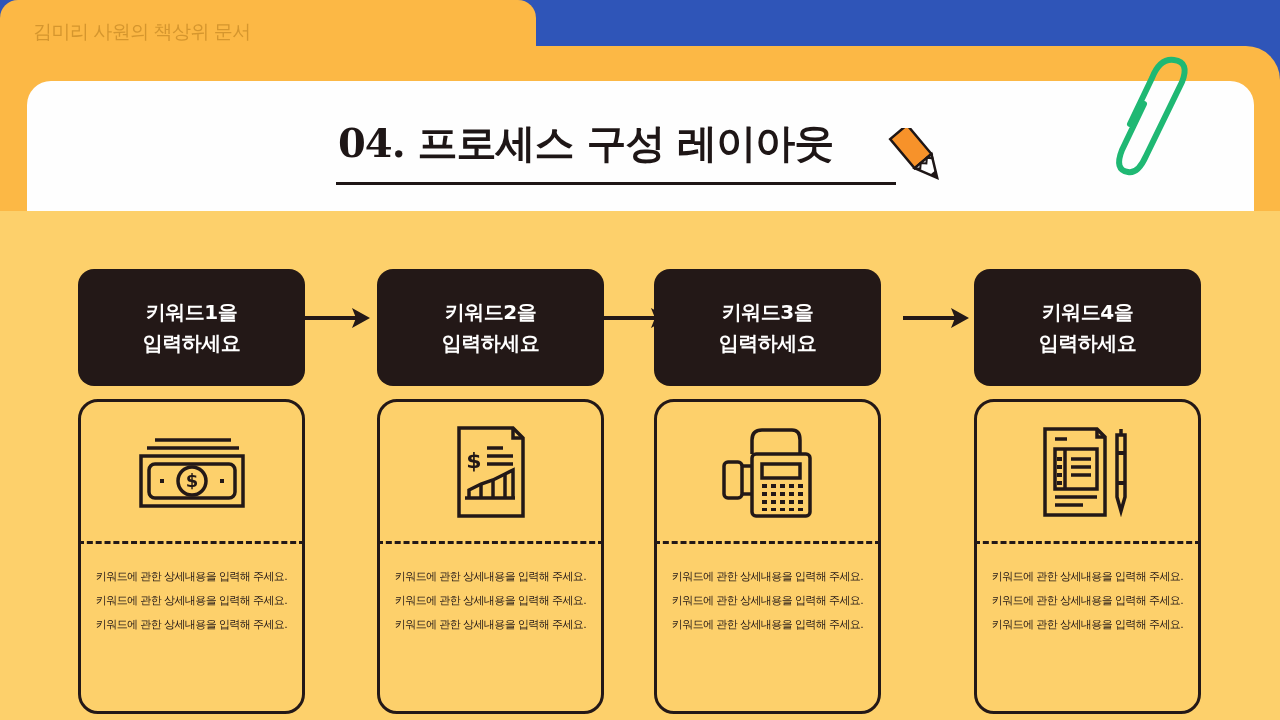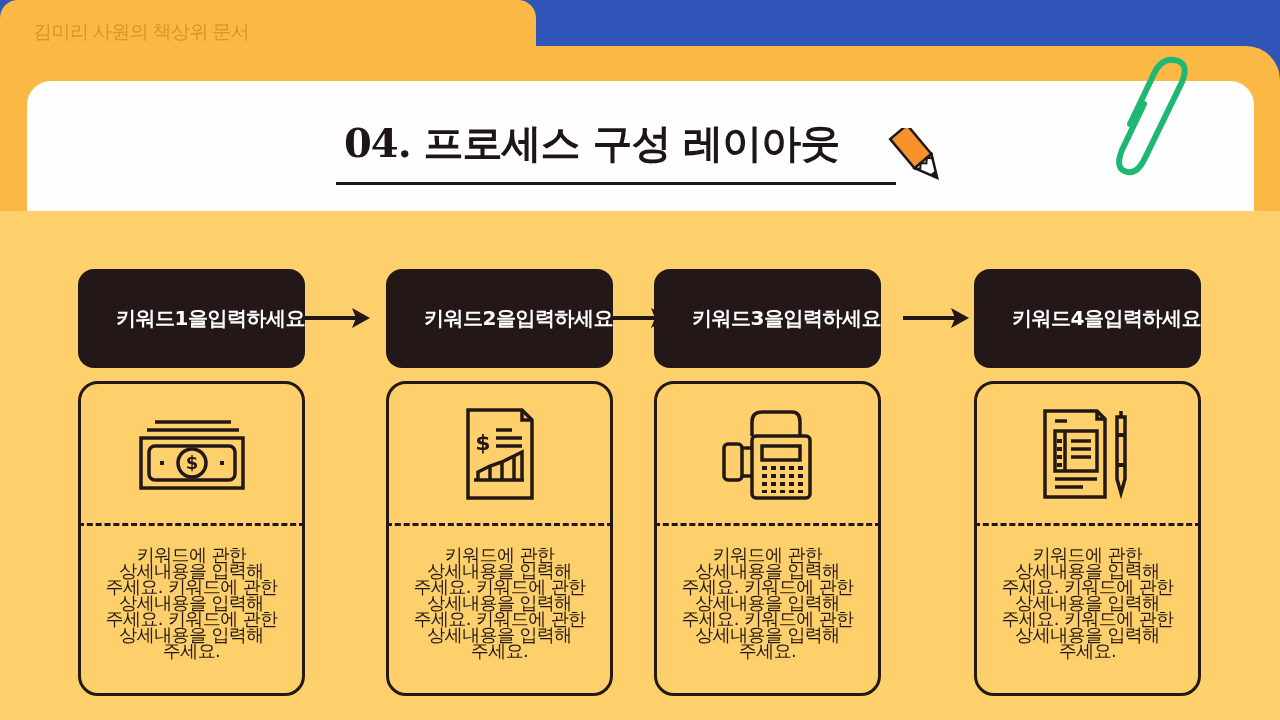--- a/index.html
+++ b/index.html
@@ -18,62 +18,62 @@
     .folder-back {
       position: absolute; left: 0; top: 46px;
       width: 1280px; height: 200px;
       background: #fcb845;
       border-radius: 0 34px 0 0;
     }
     .doc-label {
       position: absolute; left: 33px; top: 19px;
       font-size: 19px; color: #d5962e;
       letter-spacing: -0.5px;
-      font-family: Liberation Serif, serif;
+      font-family: Liberation Sans, sans-serif;
     }
     .paper {
       position: absolute; left: 27px; top: 81px;
       width: 1227px; height: 140px;
       background: #fefefe;
       border-radius: 24px 24px 0 0;
     }
     .folder-front {
       position: absolute; left: 0; top: 211px;
       width: 1280px; height: 509px;
       background: #fdd06b;
     }
     .title-wrap {
       position: absolute; left: 336px; top: 112px;
       height: 76px;
     }
     .page-title {
-      position: absolute; left: 8px; top: 4px;
+      position: absolute; left: 2px; top: 4px;
       font-family: "DejaVu Serif", "Liberation Serif", serif;
       font-weight: bold;
       font-size: 40px;
       color: #1e1616;
       white-space: nowrap;
       letter-spacing: -1px;
     }
     .title-underline {
       position: absolute; left: 0; top: 70px;
       width: 560px; height: 3px; background: #1e1616;
     }
     .pencil { position: absolute; left: 886px; top: 128px; }
     .clip { position: absolute; left: 1100px; top: 52px; }
 
     .step {
       position: absolute; top: 269px; width: 227px;
     }
     .keyword-box {
-      width: 227px; height: 99px;
+      width: 227px; height: 117px;
       background: #231817;
       border-radius: 16px;
       color: #ffffff;
-      display: flex; align-items: center; justify-content: flex-end;
+      display: flex; flex-direction: column; align-items: center; justify-content: center;
       font-size: 20px; font-weight: bold;
       line-height: 31px;
       letter-spacing: -0.5px;
     }
     .card {
       margin-top: 13px;
       width: 227px; height: 315px;
       border: 3px solid #231817;
       border-radius: 20px;
       position: relative;
@@ -83,21 +83,21 @@
       position: absolute; left: 0; right: 0; top: 20px; height: 100px;
       display: flex; align-items: center; justify-content: center;
     }
     .card-divider {
       position: absolute; left: -3px; right: -3px; top: 139px;
       border-top: 3px dashed #231817;
     }
     .card-desc {
       position: absolute; left: 12px; right: 12px; top: 163px;
       text-align: center;
-      font-size: 18px; line-height: 16px;
+      font-size: 11px; line-height: 24px;
       color: #231817;
       letter-spacing: -0.6px;
       word-break: keep-all;
     }
     .arrow { position: absolute; top: 307px; }
   </style>
 </head>
 <body>
 
 <div class="folder-back"></div>
@@ -156,21 +156,21 @@
         <text x="53" y="51" text-anchor="middle" font-family="DejaVu Sans, sans-serif" font-weight="bold" font-size="18" fill="#231817">$</text>
         <rect x="21" y="43" width="4" height="4" fill="#231817"></rect>
         <rect x="81" y="43" width="4" height="4" fill="#231817"></rect>
       </svg>
     </div>
     <div class="card-divider"></div>
     <div class="card-desc">키워드에 관한 상세내용을 입력해 주세요. 키워드에 관한 상세내용을 입력해 주세요. 키워드에 관한 상세내용을 입력해 주세요.</div>
   </div>
 </div>
 
-<div class="step" style="left:386px">
+<div class="step" style="left:377px">
   <div class="keyword-box">
     <span>키워드2을</span>
     <span>입력하세요</span>
   </div>
   <div class="card">
     <div class="card-icon">
       <svg width="68" height="92" viewBox="0 0 68 92">
         <g fill="none" stroke="#231817" stroke-width="3.5">
           <polygon points="2,2 56,2 66,12 66,90 2,90"></polygon>
           <polyline points="56,2 56,12 66,12"></polyline>

